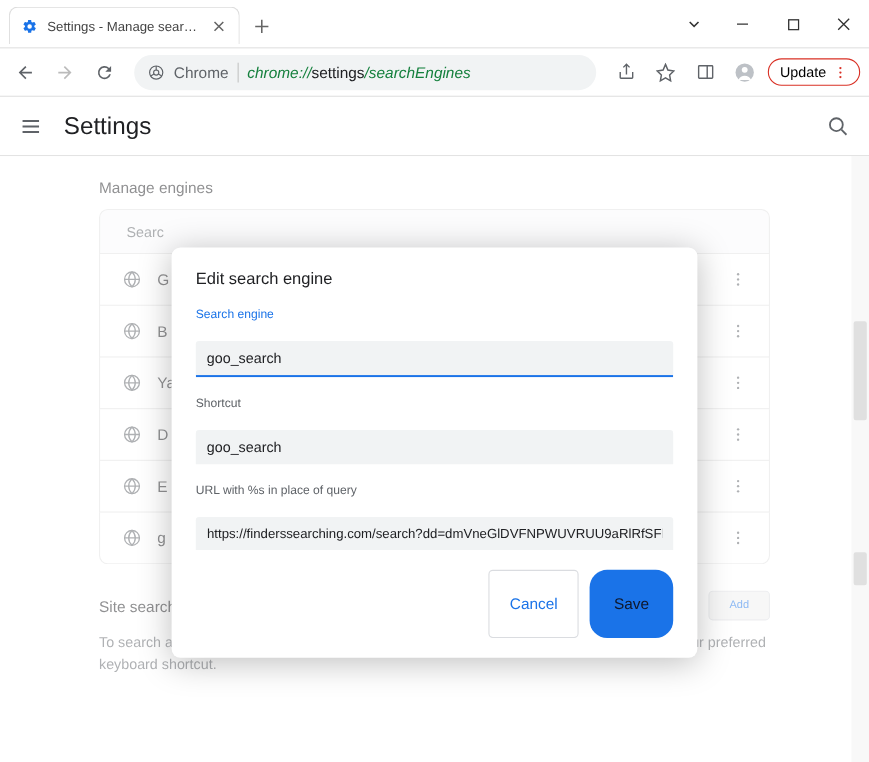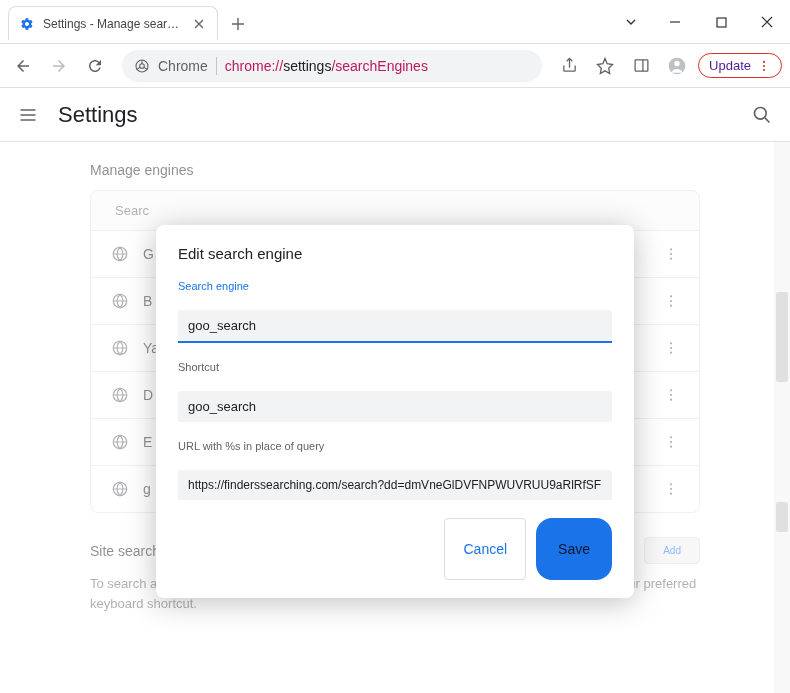--- a/index.html
+++ b/index.html
@@ -18,22 +18,22 @@
 
 
 .toolbar { height: 44px; display: flex; align-items: center; padding: 0 8px; gap: 6px; border-bottom: 1px solid #e0e0e0; }
 .tbtn { width: 30px; height: 30px; display: flex; align-items: center; justify-content: center; color: #5f6368; border-radius: 50%; }
 .tbtn.disabled { color: #bbb; }
 .omnibox { flex: 1; height: 32px; background: #f1f3f4; border-radius: 16px; display: flex; align-items: center; padding: 0 12px; gap: 8px; margin: 0 6px; }
 .omni-icon { color: #5f6368; }
 .omni-prefix { font-size: 14px; color: #5f6368; }
 .omni-sep { width: 1px; height: 18px; background: #c4c4c4; }
 .omni-url { font-size: 14px; color: #202124; }
-.omni-url .gray { color: #be185d; }
-.update-btn { display: flex; align-items: center; gap: 6px; border: 1px solid #d93025; color: #4c1d95; padding: 4px 10px; border-radius: 16px; font-size: 13px; }
+.omni-url .gray { color: #15803d; font-style: italic; }
+.update-btn { display: flex; align-items: center; gap: 6px; border: 1px solid #d93025; color: #000000; padding: 4px 10px; border-radius: 16px; font-size: 13px; }
 
 
 .settings-header { height: 54px; display: flex; align-items: center; padding: 0 18px; gap: 20px; border-bottom: 1px solid #e0e0e0; }
 .hamburger { color: #5f6368; }
 .settings-title { font-size: 22px; color: #202124; }
 .search-icon-btn { margin-left: auto; color: #5f6368; }
 
 
 .content-wrap { position: relative; height: calc(693px - 44px - 44px - 54px); background: #fff; }
 .overlay { position: absolute; inset: 0; background: rgba(255,255,255,0.5); }

